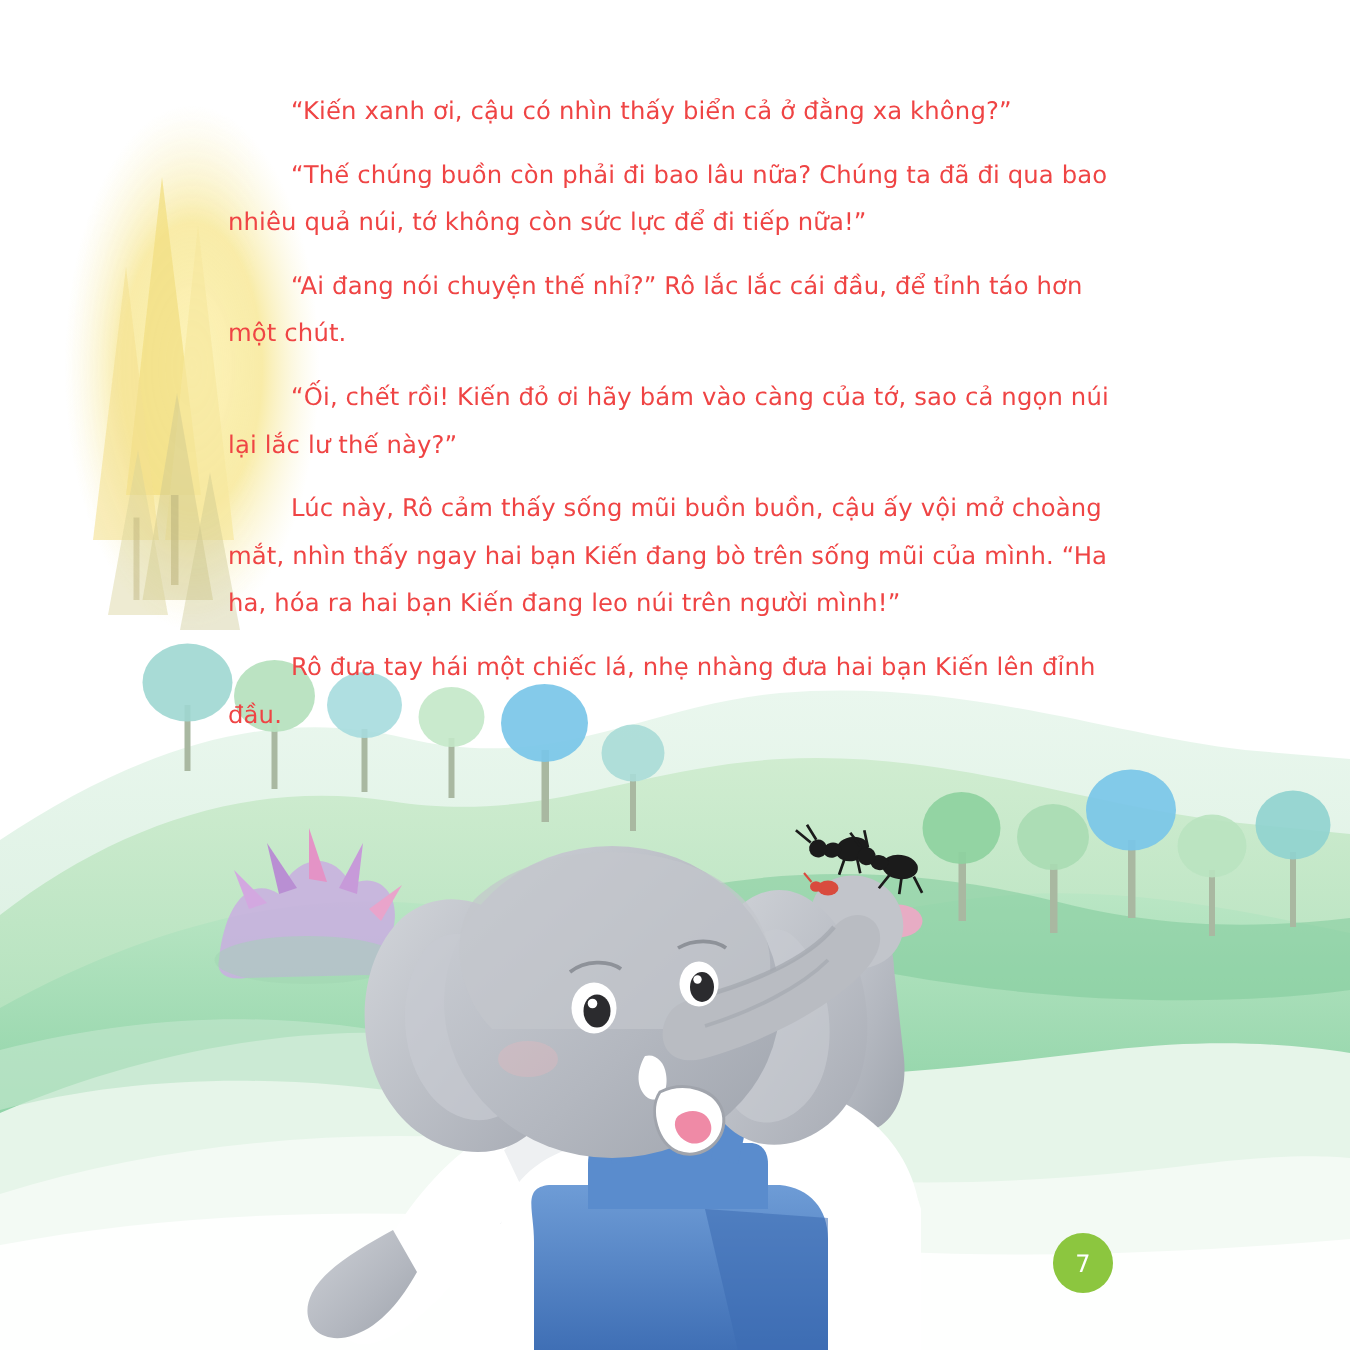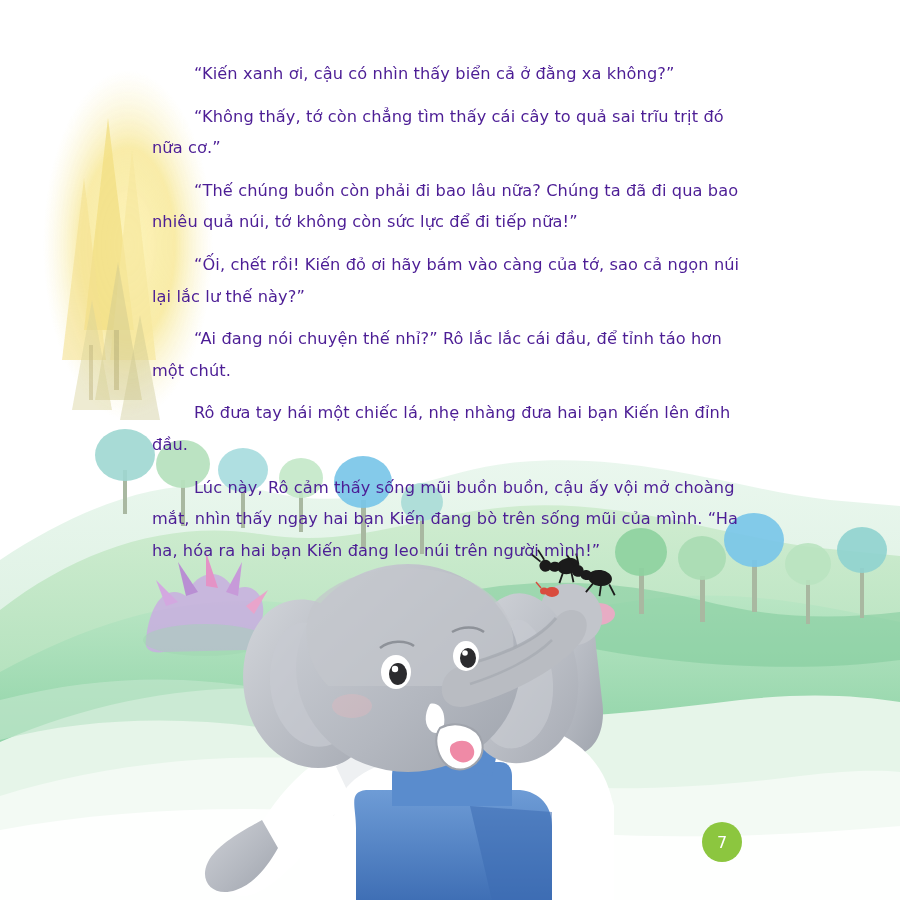--- a/index.html
+++ b/index.html
@@ -36,21 +36,21 @@
     position: absolute;
     left: 152px;
     top: 58px;
     width: 600px;
     z-index: 5;
   }
   .para {
     font-family: "DejaVu Sans", sans-serif;
     font-size: 16.2px;
     line-height: 1.95;
-    color: #4c1d95;
+    color: #ef4444;
     margin: 0 0 11px 0;
     text-indent: 42px;
     letter-spacing: 0.1px;
   }
 
   
   .page-number {
     position: absolute;
     left: 702px;
     top: 822px;
@@ -270,23 +270,22 @@
       <g transform="translate(552,592)">
         <ellipse cx="0" cy="0" rx="7" ry="5" fill="#d94b3e"></ellipse>
         <ellipse cx="-8" cy="-1" rx="4" ry="3.5" fill="#d94b3e"></ellipse>
         <path d="M-11 -4 L-16 -10" stroke="#d94b3e" stroke-width="1.4" fill="none"></path>
       </g>
     </g>
   </svg>
 
   <div class="text-block">
     <p class="para">“Kiến xanh ơi, cậu có nhìn thấy biển cả ở đằng xa không?”</p>
-    <p class="para">“Không thấy, tớ còn chẳng tìm thấy cái cây to quả sai trĩu trịt đó nữa cơ.”</p>
     <p class="para">“Thế chúng buồn còn phải đi bao lâu nữa? Chúng ta đã đi qua bao nhiêu quả núi, tớ không còn sức lực để đi tiếp nữa!”</p>
+    <p class="para">“Ai đang nói chuyện thế nhỉ?” Rô lắc lắc cái đầu, để tỉnh táo hơn một chút.</p>
     <p class="para">“Ối, chết rồi! Kiến đỏ ơi hãy bám vào càng của tớ, sao cả ngọn núi lại lắc lư thế này?”</p>
-    <p class="para">“Ai đang nói chuyện thế nhỉ?” Rô lắc lắc cái đầu, để tỉnh táo hơn một chút.</p>
+    <p class="para">Lúc này, Rô cảm thấy sống mũi buồn buồn, cậu ấy vội mở choàng mắt, nhìn thấy ngay hai bạn Kiến đang bò trên sống mũi của mình. “Ha ha, hóa ra hai bạn Kiến đang leo núi trên người mình!”</p>
     <p class="para">Rô đưa tay hái một chiếc lá, nhẹ nhàng đưa hai bạn Kiến lên đỉnh đầu.</p>
-    <p class="para">Lúc này, Rô cảm thấy sống mũi buồn buồn, cậu ấy vội mở choàng mắt, nhìn thấy ngay hai bạn Kiến đang bò trên sống mũi của mình. “Ha ha, hóa ra hai bạn Kiến đang leo núi trên người mình!”</p>
   </div>
 
   <div class="page-number">7</div>
 
 </div>
 
 </body></html>

